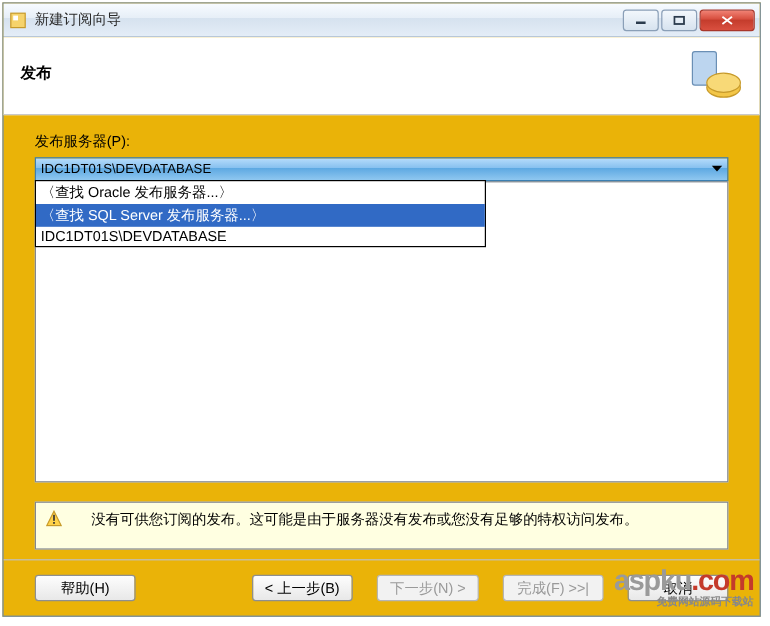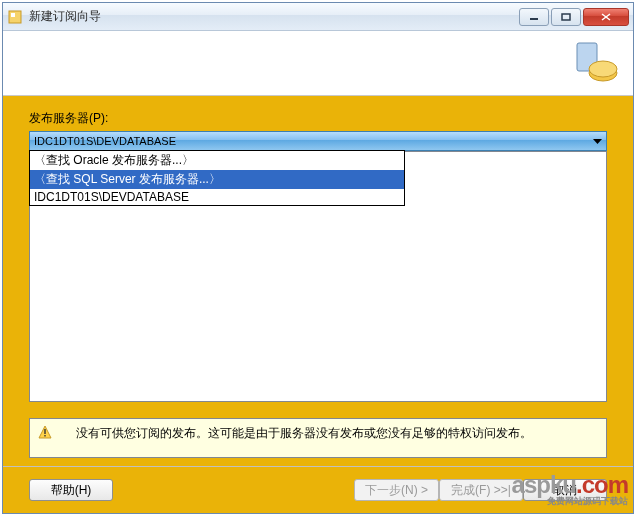--- a/index.html
+++ b/index.html
@@ -149,21 +149,21 @@
   .footer-sep {
     height: 1px;
     background: #c0c0c0;
     margin: 0;
   }
   .footer {
     height: 46px;
     display: flex;
     align-items: center;
     padding: 0 26px;
-    gap: 0;
+    gap: 20px;
   }
   .footer .spacer { flex: 1; }
   .btn {
     height: 22px;
     min-width: 84px;
     border: 1px solid #8e8f8f;
     border-radius: 3px;
     background: linear-gradient(to bottom, #fdfdfd, #e8e8e8);
     font-size: 12px;
     padding: 0 10px;
@@ -227,20 +227,21 @@
         <svg width="10" height="8">
             <line x1="1" y1="1" x2="9" y2="7" stroke="#fff" stroke-width="1.5"></line>
             <line x1="9" y1="1" x2="1" y2="7" stroke="#fff" stroke-width="1.5"></line>
           </svg>
       </div>
     </div>
   </div>
 
   <div class="header">
     <div class="header-text">
+      <div class="h-title">发布</div>
     </div>
     <div class="wizard-icon">
       <svg width="46" height="46" viewBox="0 0 46 46">
         <rect x="4" y="4" width="20" height="28" rx="2" fill="#bcd5ef" stroke="#6a8fb5"></rect>
         <ellipse cx="30" cy="34" rx="14" ry="8" fill="#f3c648" stroke="#c79a2a"></ellipse>
         <ellipse cx="30" cy="30" rx="14" ry="8" fill="#f8d977" stroke="#c79a2a"></ellipse>
       </svg>
     </div>
   </div>
 
@@ -275,20 +276,21 @@
       </svg>
     </span>
     <span>没有可供您订阅的发布。这可能是由于服务器没有发布或您没有足够的特权访问发布。</span>
   </div>
 
   <div class="footer-sep"></div>
 
   <div class="footer">
     <button class="btn">帮助(H)</button>
     <span class="spacer"></span>
+    <button class="btn">&lt; 上一步(B)</button>
     <button class="btn disabled">下一步(N) &gt;</button>
     <button class="btn disabled">完成(F) &gt;&gt;|</button>
     <button class="btn">取消</button>
   </div>
 
 </div>
 
 <div class="watermark">
   <span class="g">aspku</span><span class="r">.com</span>
   <span class="sub">免费网站源码下载站</span>

